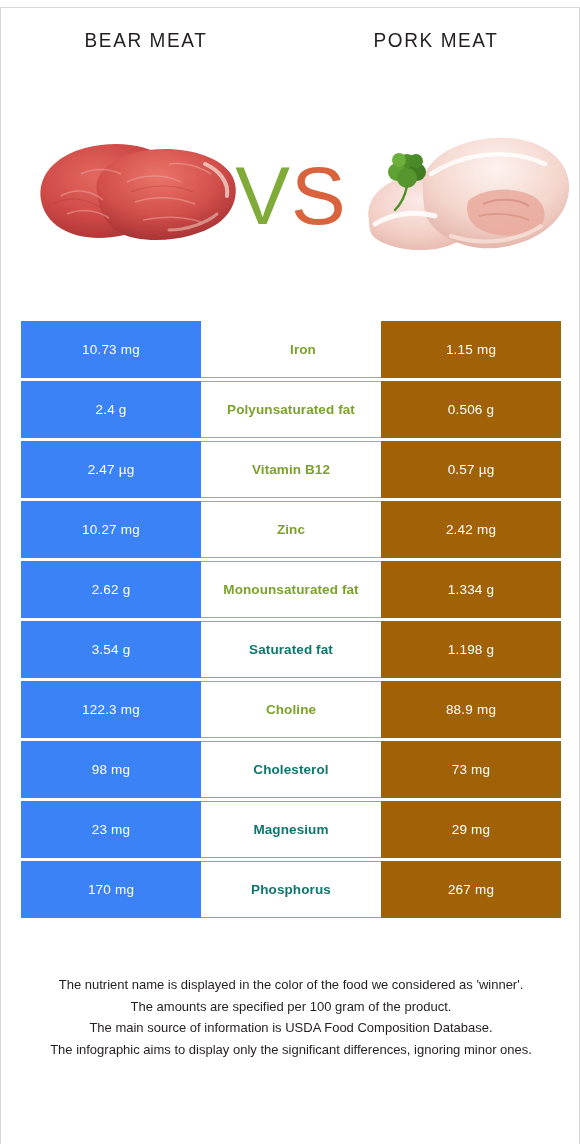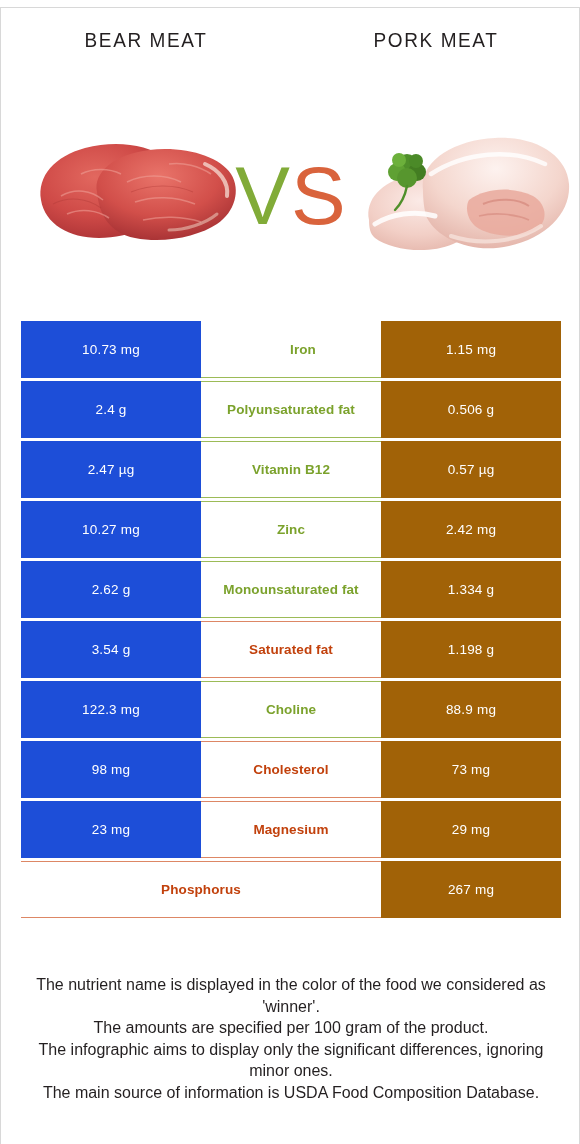--- a/index.html
+++ b/index.html
@@ -101,21 +101,21 @@
     width: 180px;
     flex: 0 0 180px;
     display: flex;
     align-items: center;
     justify-content: center;
     color: #ffffff;
     font-size: 13.5px;
     font-weight: 400;
     letter-spacing: .2px;
   }
-  .cell-left  { background: #1d4ed8; }
+  .cell-left  { background: #3b82f6; }
   .cell-right { background: #a16207; }
 
   .cell-mid {
     flex: 1 1 auto;
     display: flex;
     align-items: center;
     justify-content: center;
     background: #ffffff;
     font-size: 13.5px;
     font-weight: 600;
@@ -124,34 +124,34 @@
     box-sizing: border-box;
     border-top: 1px solid transparent;
     border-bottom: 1px solid transparent;
   }
   .row.win-green .cell-mid {
     color: #7ba22c;
     border-top-color: #9cbb57;
     border-bottom-color: #9cbb57;
   }
   .row.win-orange .cell-mid {
-    color: #c2410c;
+    color: #0f766e;
     border-top-color: #dd8765;
     border-bottom-color: #dd8765;
   }
   .row:first-child .cell-mid { border-top-color: transparent; padding-left: 24px; }
 
   
   .footer {
     position: absolute;
     left: 28px;
     top: 966px;
     width: 524px;
     text-align: center;
-    font-size: 16px;
+    font-size: 13px;
     line-height: 21.5px;
     color: #231f20;
     font-family: "Liberation Sans", sans-serif;
   }
   .footer p { margin: 0; }
 </style>
 </head>
 <body>
 
 <div class="page">
@@ -290,25 +290,26 @@
         <div class="cell-left">98 mg</div>
         <div class="cell-mid">Cholesterol</div>
         <div class="cell-right">73 mg</div>
       </div>
       <div class="row win-orange">
         <div class="cell-left">23 mg</div>
         <div class="cell-mid">Magnesium</div>
         <div class="cell-right">29 mg</div>
       </div>
       <div class="row win-orange">
+        <div class="cell-left">170 mg</div>
         <div class="cell-mid">Phosphorus</div>
         <div class="cell-right">267 mg</div>
       </div>
     </div>
 
   <div class="footer">
     <p>The nutrient name is displayed in the color of the food we considered as 'winner'.</p>
     <p>The amounts are specified per 100 gram of the product.</p>
+    <p>The main source of information is USDA Food Composition Database.</p>
     <p>The infographic aims to display only the significant differences, ignoring minor ones.</p>
-    <p>The main source of information is USDA Food Composition Database.</p>
   </div>
 
 </div>
 
 </body></html>

